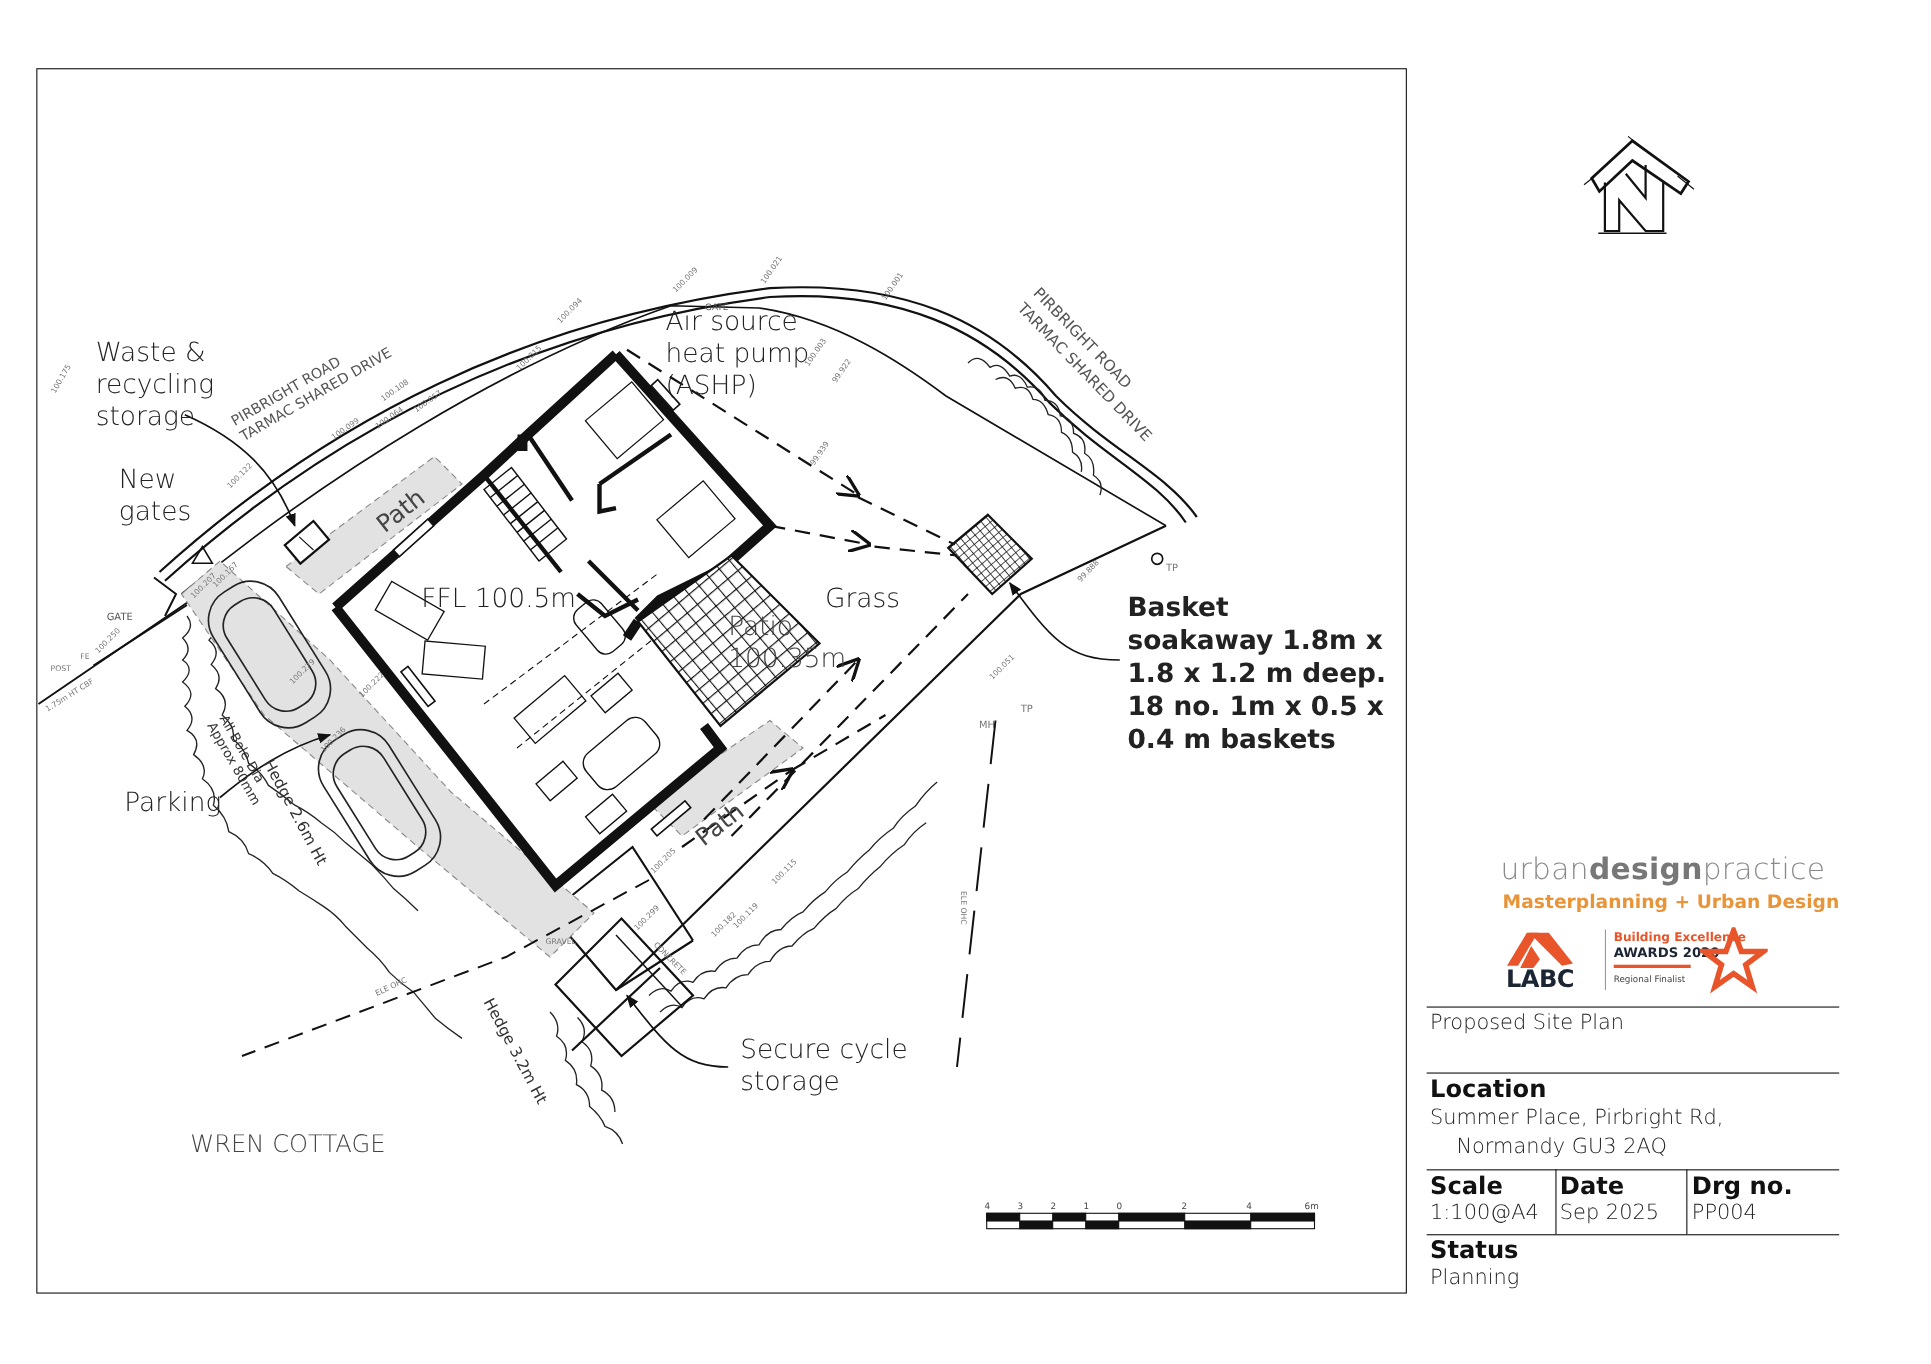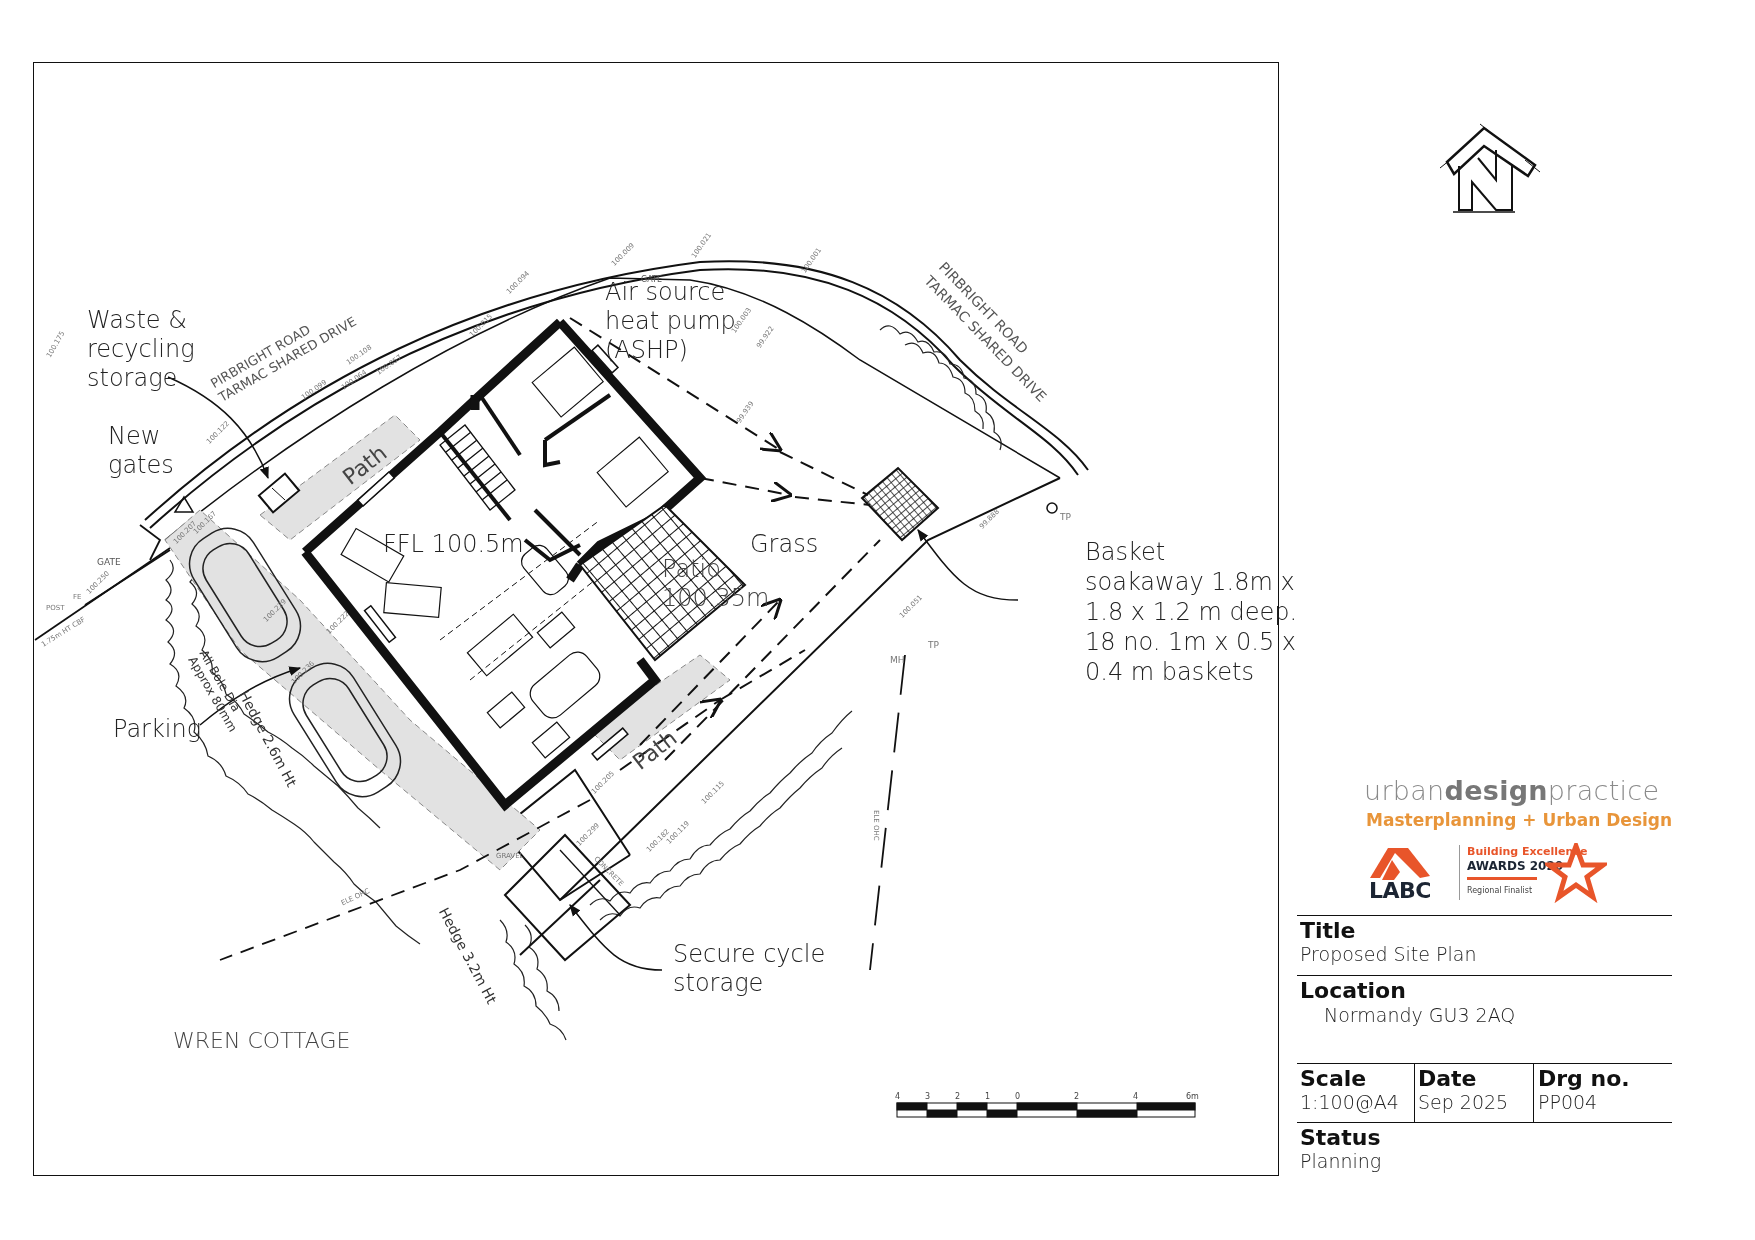--- a/index.html
+++ b/index.html
@@ -217,21 +217,21 @@
   <div>Air source</div>
   <div>heat pump</div>
   <div>(ASHP)</div>
 </div>
 <div class="lbl lbl-lg" style="left:383px;top:530px;">FFL 100.5m</div>
 <div class="lbl lbl-lg" style="left:662px;top:555px;color:#444;">
   <div>Patio</div>
   <div>100.35m</div>
 </div>
 <div class="lbl lbl-lg" style="left:750px;top:530px;">Grass</div>
-<div class="lbl lbl-lg" style="left:1085px;top:537px;line-height:1.25;">
+<div class="lbl lbl-lg" style="left:1025px;top:537px;line-height:1.25;font-weight:bold;">
   <div>Basket</div>
   <div>soakaway 1.8m x</div>
   <div>1.8 x 1.2 m deep.</div>
   <div>18 no. 1m x 0.5 x</div>
   <div>0.4 m baskets</div>
 </div>
 <div class="lbl lbl-lg" style="left:113px;top:715px;">Parking</div>
 <div class="lbl lbl-lg" style="left:673px;top:940px;">
   <div>Secure cycle</div>
   <div>storage</div>
@@ -311,26 +311,26 @@
 <div class="brand" style="left:1467px;top:845px;font-size:11px;font-weight:bold;color:#e8552a;">Building Excellence</div>
 <div class="brand" style="left:1467px;top:859px;font-size:12px;font-weight:bold;color:#1c2533;">AWARDS 2020</div>
 <div style="position:absolute;left:1467px;top:877px;width:70px;height:3px;background:#e8552a;"></div>
 <div class="brand" style="left:1467px;top:886px;font-size:8px;color:#444;">Regional Finalist</div>
 <svg style="position:absolute;left:1545px;top:843px;" width="62" height="60" viewBox="0 0 62 60">
   <polygon points="31,3 38,22 58,22 42,34 48,54 31,42 14,54 20,34 4,22 24,22" fill="none" stroke="#e8552a" stroke-width="5" stroke-linejoin="miter"></polygon>
 </svg>
 
 <div class="tb-rule" style="top:915px;"></div>
 <div class="tb" style="top:918px;">
-  <div class="tb-head">Title</div>
   <div class="tb-val">Proposed Site Plan</div>
 </div>
 <div class="tb-rule" style="top:975px;"></div>
 <div class="tb" style="top:978px;">
   <div class="tb-head">Location</div>
+  <div class="tb-val" style="line-height:1.4;">Summer Place, Pirbright Rd,</div>
   <div class="tb-val" style="line-height:1.3;margin-left:24px;">Normandy GU3 2AQ</div>
 </div>
 <div class="tb-rule" style="top:1063px;"></div>
 <div class="tb-vrule" style="left:1414px;top:1063px;height:59px;"></div>
 <div class="tb-vrule" style="left:1533px;top:1063px;height:59px;"></div>
 <div class="tb" style="top:1066px;width:110px;">
   <div class="tb-head">Scale</div>
   <div class="tb-val">1:100@A4</div>
 </div>
 <div class="tb" style="top:1066px;left:1418px;width:110px;">

